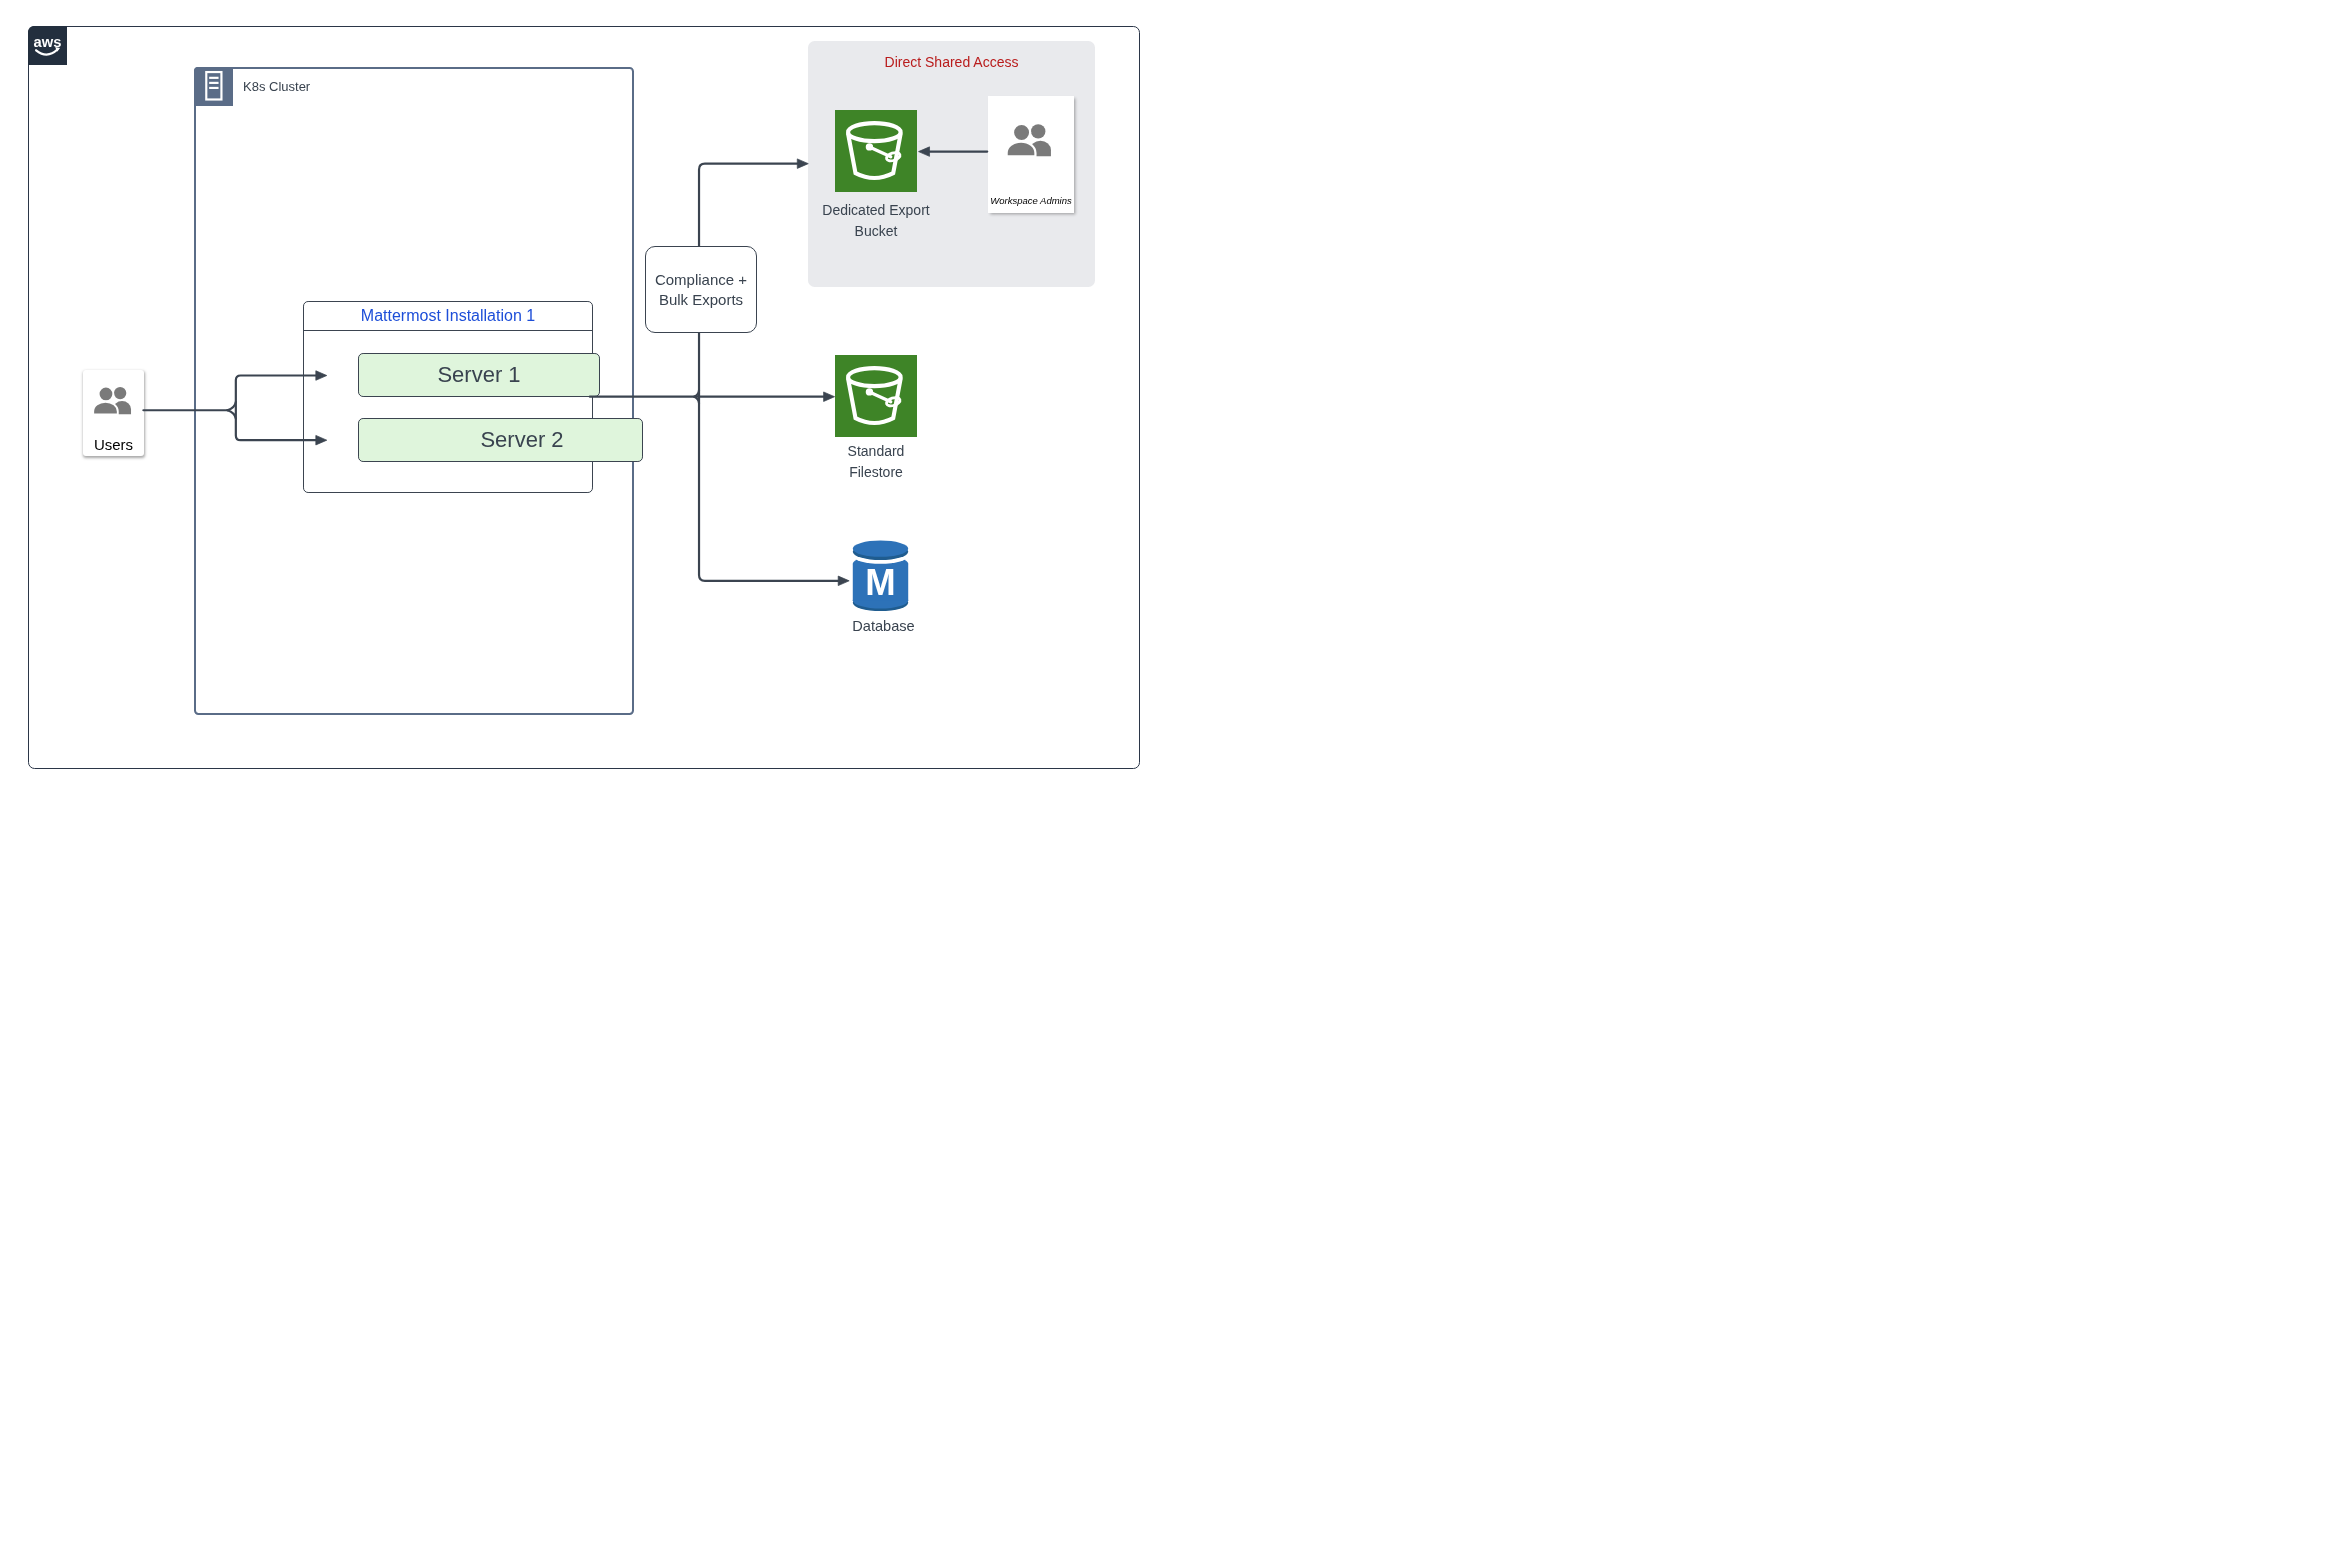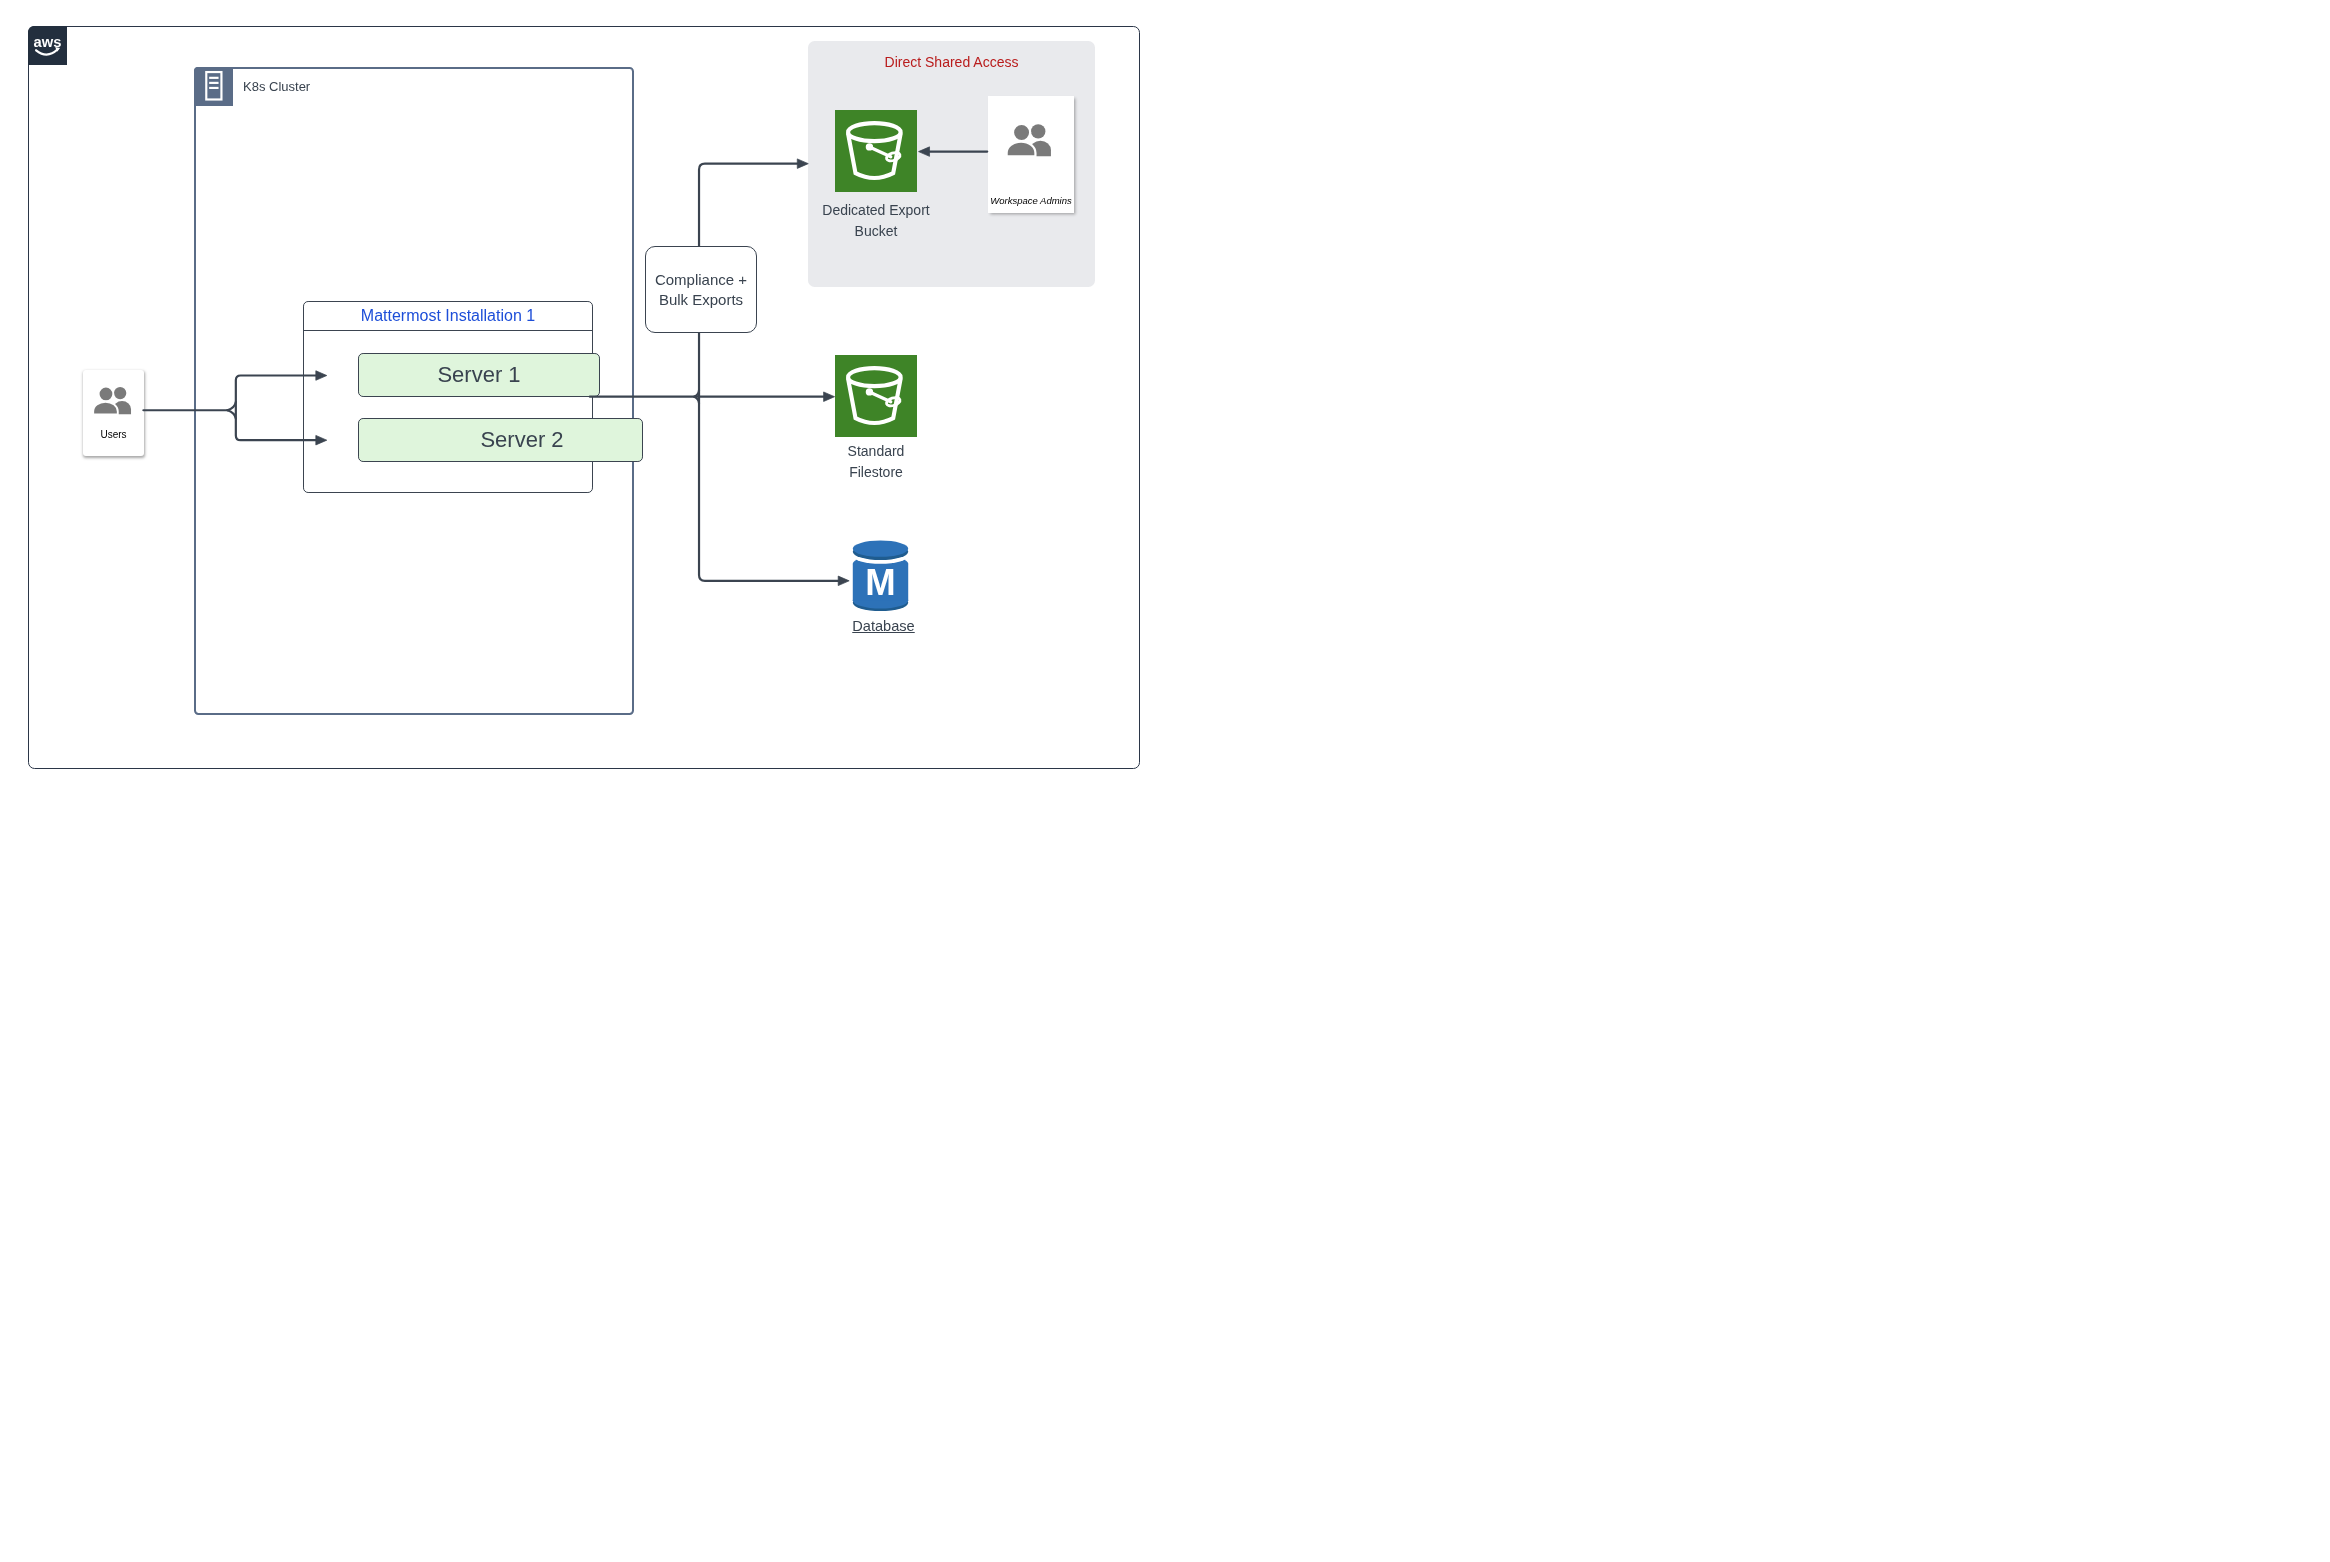--- a/index.html
+++ b/index.html
@@ -8,21 +8,21 @@
   
   .outer-frame{left:28px;top:26px;width:1110px;height:741px;border:1.8px solid #2B3648;border-radius:6.6px;background:#ffffff;z-index:0;}
   .aws-badge{left:28px;top:26px;width:39px;height:39px;background:#232F3E;border-radius:5.8px 0 0 0;z-index:2;}
   
   .k8s-box{left:194px;top:67px;width:436px;height:644px;border:2.2px solid #5A6C87;border-radius:4.4px;z-index:1;}
   .k8s-badge{left:194px;top:67px;width:39px;height:39px;background:#5A6C87;border-radius:3.7px 0 0 0;z-index:2;}
   .k8s-label{left:243px;top:67px;height:39px;display:flex;align-items:center;font-size:13px;color:#39434F;z-index:2;}
   
   .users-card{left:83px;top:370px;width:61px;height:86px;background:#fff;border-radius:2.9px;box-shadow:0.7px 1.5px 2.9px rgba(0,0,0,0.35);z-index:2;display:flex;flex-direction:column;align-items:center;}
   .users-card svg{margin-top:14.6px;}
-  .users-label{margin-top:auto;margin-bottom:16px;font-size:10px;color:#000;}
+  .users-label{margin-top:auto;margin-bottom:3px;font-size:15px;color:#000;}
   
   .mm-box{left:303px;top:301px;width:288px;height:190px;border:1.8px solid #3B4450;border-radius:5.1px;background:#fff;z-index:1;}
   .mm-title{height:28px;border-bottom:1.8px solid #3B4450;display:flex;align-items:center;justify-content:center;font-size:16px;color:#1d4ed8;}
   .server-node{position:absolute;left:26px;width:240px;height:42px;background:#DFF5DC;border:1.8px solid #3B4450;border-radius:5.1px;display:flex;align-items:center;justify-content:center;font-size:22px;color:#39434F;margin-left:28px;}
   .server-1{top:51px;}
   .server-2{top:116px;padding-left:43px;}
   
   .compliance-box{left:645px;top:206px;width:110px;height:85px;background:#fff;border:1.1px solid #3B4450;border-radius:10px;z-index:6;display:flex;align-items:center;justify-content:center;text-align:center;font-size:15px;line-height:20px;color:#39434F;white-space:pre-line;margin-top:40px;}
   
   .dsa-panel{left:808px;top:41px;width:287px;height:246px;background:#E9EAED;border-radius:6.6px;z-index:1;}
@@ -30,21 +30,21 @@
   .bucket-icon{width:82px;height:82px;background:#3E8427;z-index:3;}
   .ded-bucket{left:835px;top:110px;}
   .std-bucket{left:835px;top:355px;}
   .icon-label{width:146px;text-align:center;font-size:14px;line-height:20.5px;color:#39434F;white-space:pre-line;z-index:3;}
   .ded-label{left:803px;top:200px;}
   .std-label{left:803px;top:441px;}
   .ws-card{left:988px;top:96px;width:86px;height:117px;background:#fff;box-shadow:1.5px 2.2px 2.9px rgba(0,0,0,0.3);z-index:3;display:flex;flex-direction:column;align-items:center;}
   .ws-card svg{margin-top:26px;}
   .ws-label{margin-top:auto;margin-bottom:6.6px;font-size:9.5px;color:#000;white-space:nowrap;font-style:italic;}
   .db-icon{left:849px;top:533px;width:63px;height:83px;z-index:3;}
-  .db-label{left:825px;top:618px;width:117px;text-align:center;font-size:14.6px;color:#39434F;z-index:3;text-decoration:underline;}
+  .db-label{left:825px;top:618px;width:117px;text-align:center;font-size:14.6px;color:#39434F;z-index:3;}
   
   .connectors{left:0;top:0;width:1165px;height:781px;z-index:5;pointer-events:none;}
 </style>
 </head>
 <body>
 
 <div class="abs outer-frame"></div>
 <div class="abs aws-badge">
   <svg width="39" height="39" viewBox="0 0 53 53">
     <text x="26.5" y="28" text-anchor="middle" fill="#fff" font-size="20" font-weight="bold" font-family="Liberation Sans, sans-serif">aws</text>

